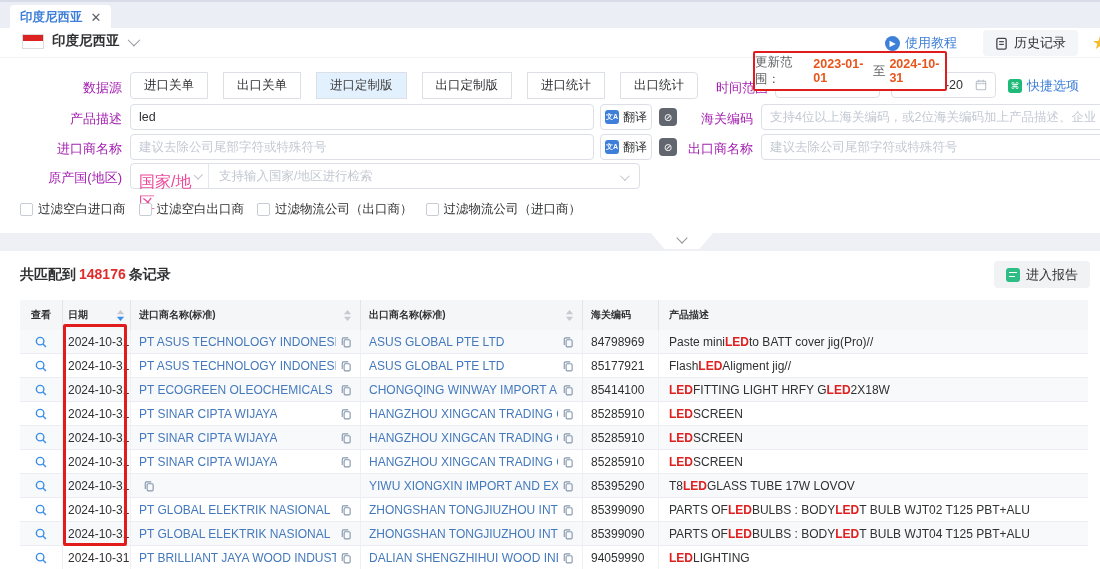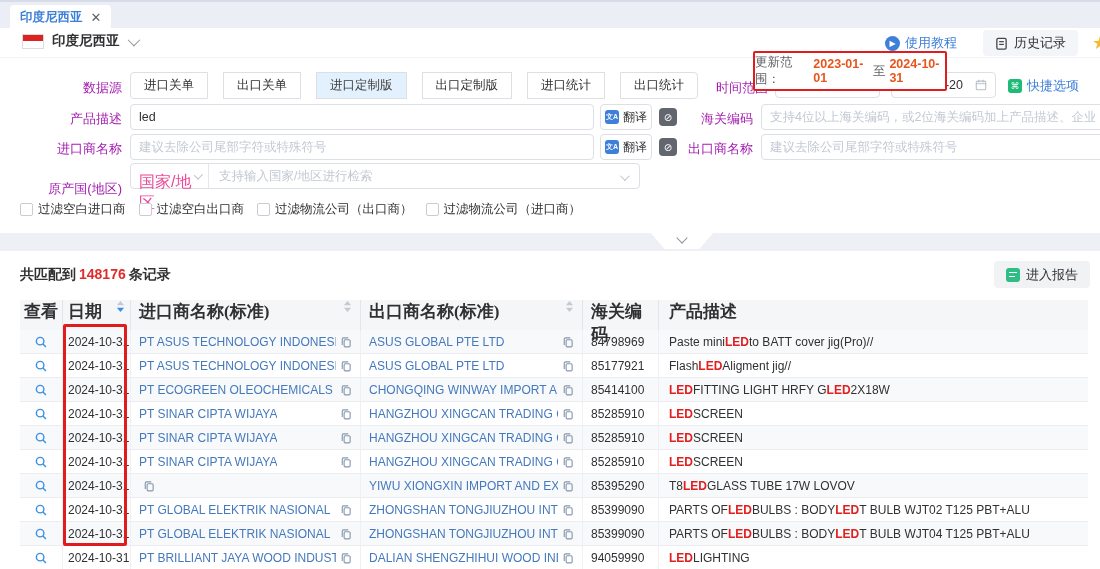--- a/index.html
+++ b/index.html
@@ -96,22 +96,22 @@
   .count-num { color:#e02b2b; padding:0 3px; }
   .report-btn { position:absolute; right:10px; top:10px; height:27px; padding:0 12px; background:#f1f2f4;
                 border:none; border-radius:4px; display:flex; align-items:center; gap:6px; font-size:13px;
                 color:#303133; cursor:pointer; font-family:inherit; }
   .report-icon { width:14px; height:14px; background:#2ebd85; border-radius:3px; position:relative; }
   .report-icon:before { content:""; position:absolute; left:3px; top:4px; width:8px; height:1.6px; background:#fff; }
   .report-icon:after  { content:""; position:absolute; left:3px; top:8px; width:6px; height:1.6px; background:#fff; }
 
   .table { position:absolute; left:20px; top:49px; width:1068px; }
   .thead { display:flex; height:30px; background:#f5f6f8; }
-  .th { display:flex; align-items:flex-start; font-size:17px; font-weight:bold; color:#303133;
-        border-right:1px solid #e2e5ea; padding:0 8px; justify-content:space-between;font-family:Liberation Serif, serif; }
+  .th { display:flex; align-items:center; font-size:10px; font-weight:bold; color:#303133;
+        border-right:1px solid #e2e5ea; padding:0 8px; justify-content:space-between; }
   .th:last-child { border-right:none; }
   .tr { display:flex; height:24px; border-bottom:1px solid #ebedf2; background:#fff; }
   .tr.striped { background:#f8f9fb; }
   .td { display:flex; align-items:center; font-size:12px; color:#303133; border-right:1px solid #eef0f4;
         padding:0 8px; white-space:nowrap; overflow:hidden; }
   .td:last-child { border-right:none; }
   .c-view { width:43px; justify-content:center; padding:0; }
   .c-date { width:68px; padding:0 5px; }
   .c-imp  { width:230px; justify-content:space-between; }
   .c-exp  { width:222px; justify-content:space-between; }
@@ -222,21 +222,21 @@
   <div class="flabel" style="left:20px; top:140px;">进口商名称</div>
   <input class="tinput" style="left: 130px; top: 134px; width: 464px;" placeholder="建议去除公司尾部字符或特殊符号">
   <div class="trans-btn" style="left:600px; top:134px;">
     <span class="trans-icon">文A</span>
     <span class="trans-label">翻译</span>
   </div>
   <div class="mode-btn" style="left:659px; top:138px;">⊘</div>
   <div class="flabel" style="left:651px; top:140px;">出口商名称</div>
   <input class="tinput" style="left: 761px; top: 134px; width: 343px;" placeholder="建议去除公司尾部字符或特殊符号">
 
-  <div class="flabel" style="left:20px; top:169px;margin-top:11px;">原产国(地区)</div>
+  <div class="flabel" style="left:20px; top:169px;">原产国(地区)</div>
   <div class="origin-box">
     <span class="origin-select">
       <span class="txt">国家/地区</span>
       <span class="schev"></span>
     </span>
     <span class="origin-ph">支持输入国家/地区进行检索</span>
     <span class="origin-chev"><span class="schev"></span></span>
   </div>
 
   <div class="cb-row">

